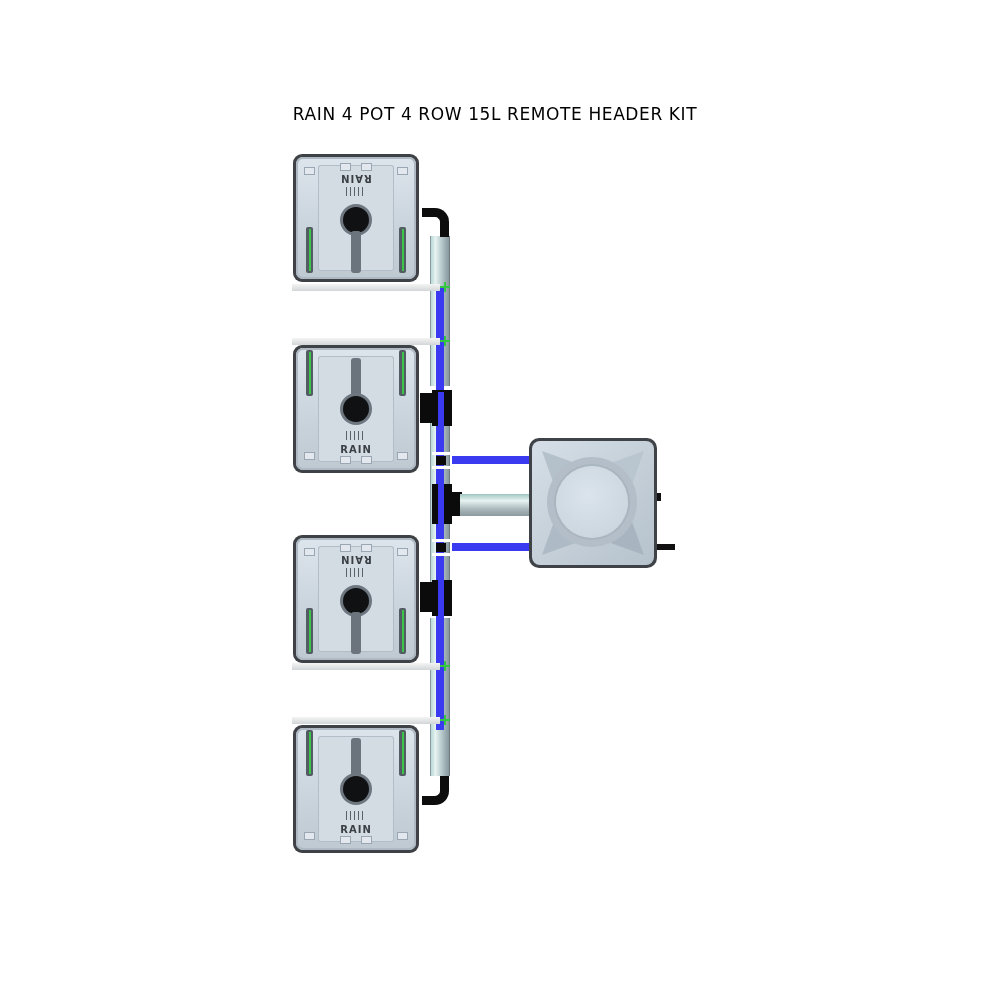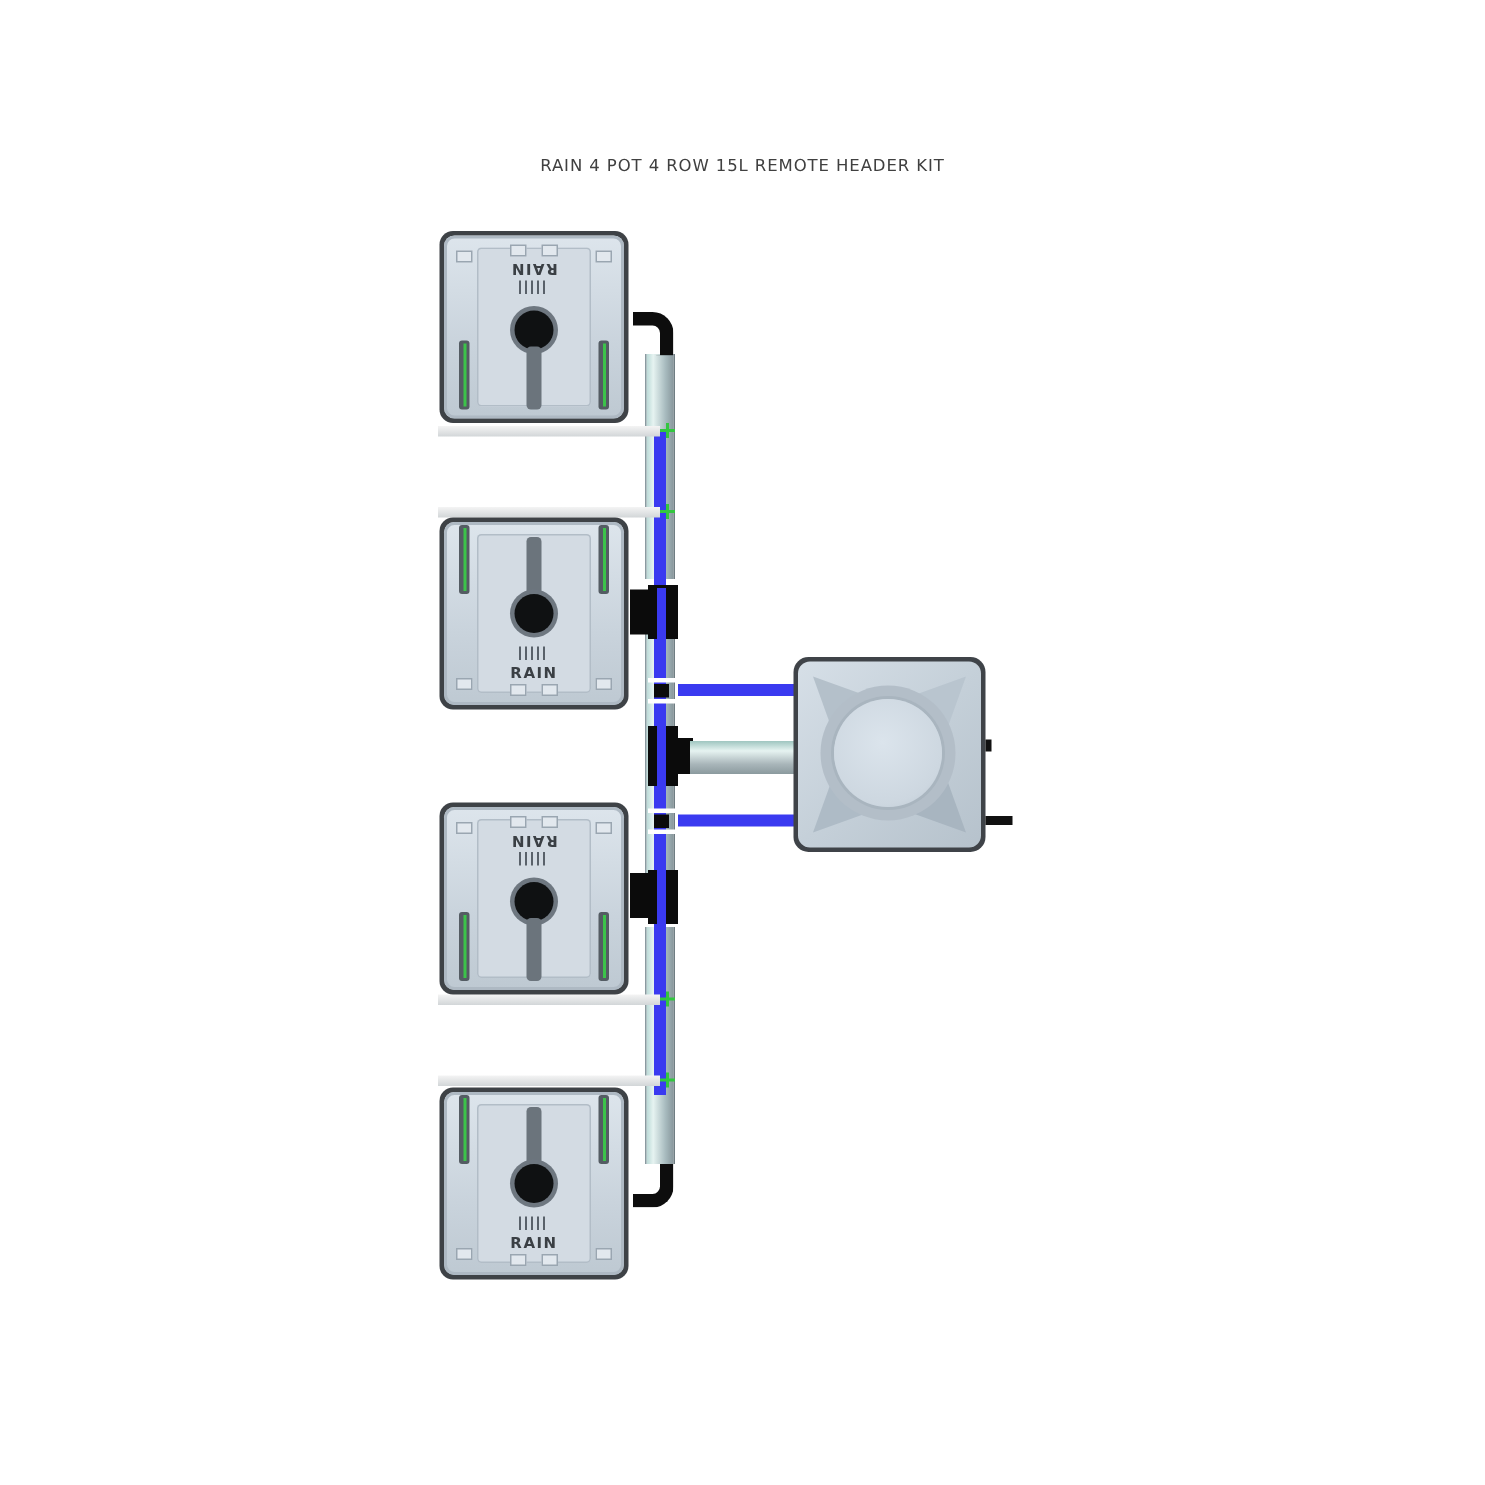--- a/index.html
+++ b/index.html
@@ -1,20 +1,20 @@
 <!DOCTYPE html>
 <html><head>
   <meta charset="utf-8">
   <style>
     html, body { margin: 0; padding: 0; background: #ffffff; }
     body { width: 990px; height: 990px; position: relative; overflow: hidden; font-family: "DejaVu Sans", sans-serif; }
     .title {
       position: absolute; left: 0; width: 990px; top: 104px; text-align: center;
-      font-family: "DejaVu Sans", sans-serif; font-size: 11px; letter-spacing: 0.6px;
-      font-weight: normal; color: #404040;
+      font-family: "DejaVu Sans", sans-serif; font-size: 17px; letter-spacing: 0.6px;
+      font-weight: normal; color: #000000;
     }
     .abs { position: absolute; }
     .pot {
       position: absolute; width: 126px; height: 128px; border-radius: 9px;
       background: #3e4246; box-sizing: border-box; padding: 3px;
     }
     .pot-inner {
       width: 100%; height: 100%; border-radius: 7px;
       background: linear-gradient(180deg, #dde5ec 0%, #c9d3dc 60%, #bec9d2 100%);
       position: relative; overflow: hidden;

